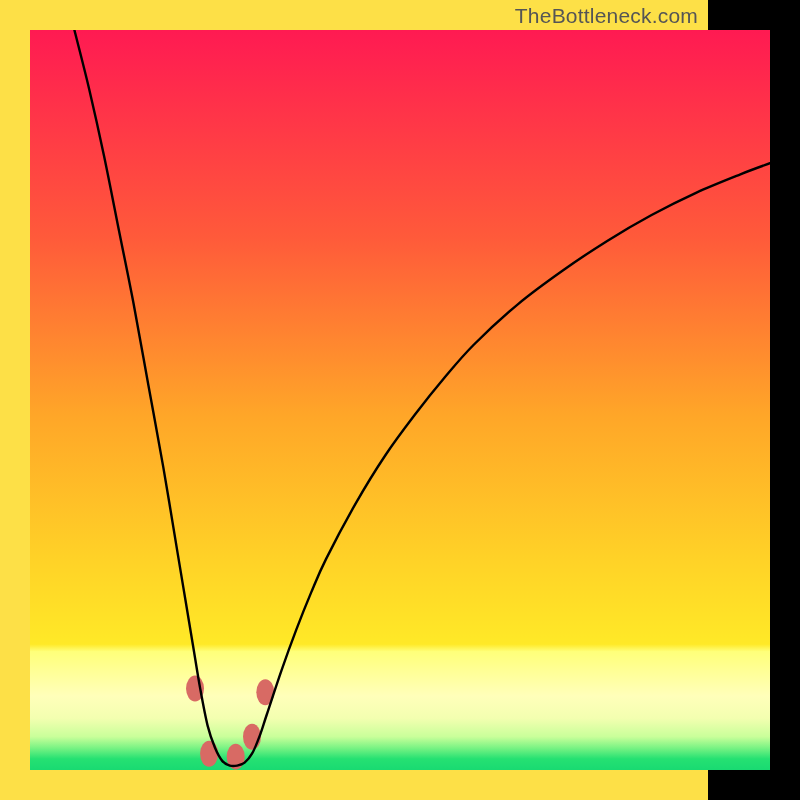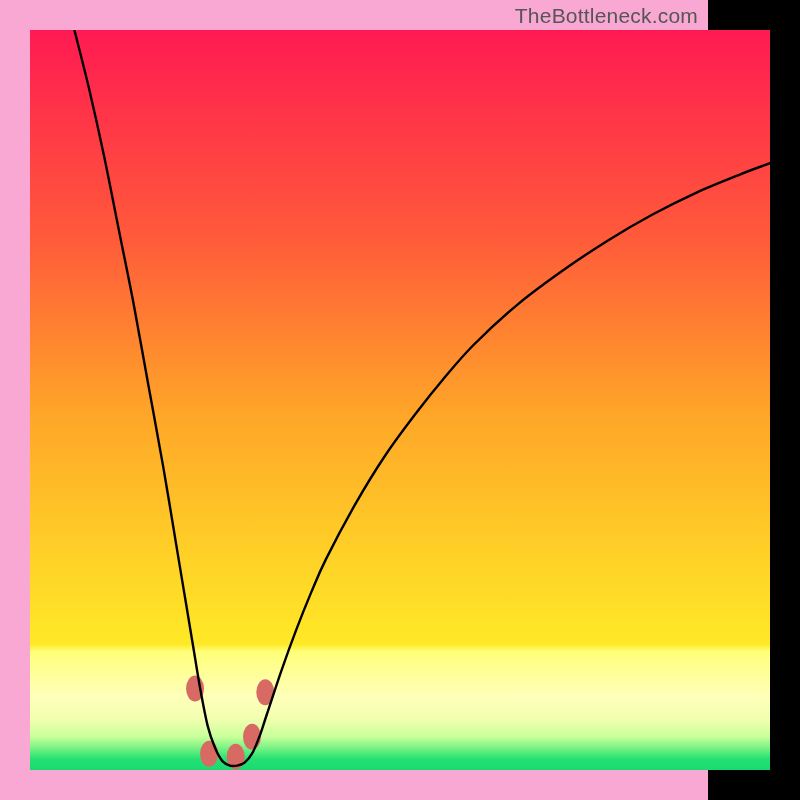--- a/index.html
+++ b/index.html
@@ -10,21 +10,21 @@
     background: #000000;
     overflow: hidden;
     font-family: Arial, Helvetica, sans-serif;
   }
   .frame {
     position: absolute;
     left: 0;
     top: 0;
     width: 708px;
     height: 800px;
-    background: #f9a8d4;
+    background: #fde047;
   }
   .plot {
     position: absolute;
     left: 30px;
     top: 30px;
     width: 740px;
     height: 740px;
     overflow: hidden;
   }
   .gradient {

